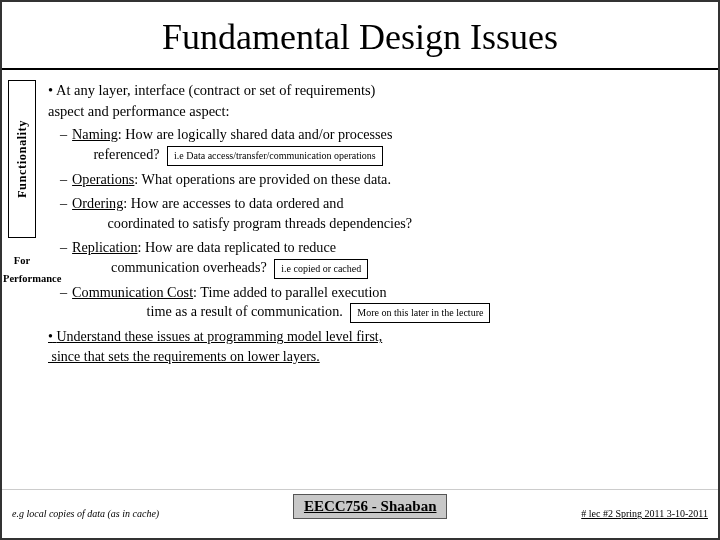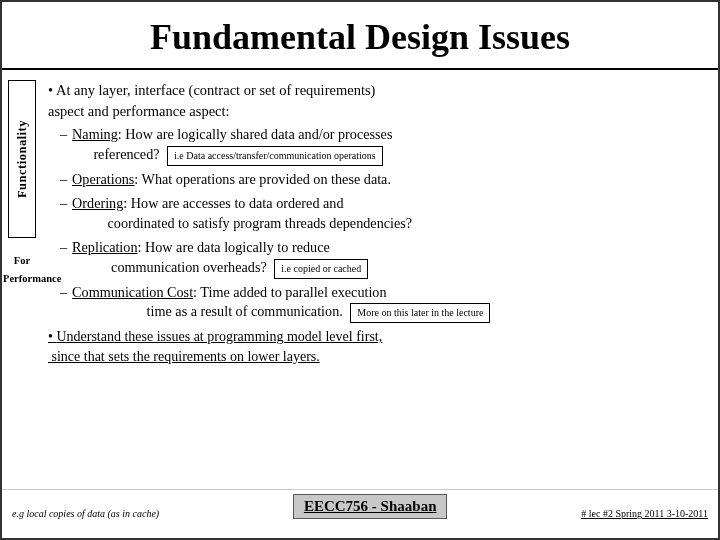--- a/index.html
+++ b/index.html
@@ -18,21 +18,21 @@
       background: #fff;
       border: 2px solid #333;
       position: relative;
       display: flex;
       flex-direction: column;
     }
 
     .slide-title {
       text-align: center;
       font-size: 36px;
-      font-weight: bold;
+      font-weight: normal;
       padding: 14px 10px 10px 10px;
       color: #000;
       border-bottom: 2px solid #000;
     }
 
     .underline {
       text-decoration: underline;
     }
 
     .tooltip-box-block {
@@ -216,21 +216,21 @@
           <div class="sub-content">
             <span class="underline">Ordering</span><span>:   How are accesses to data ordered and</span>
             <br>
             <span>&nbsp;&nbsp;&nbsp;&nbsp;&nbsp;&nbsp;&nbsp;&nbsp;&nbsp;&nbsp;coordinated to satisfy program threads dependencies?</span>
           </div>
         </div>
 
         <div class="sub-item">
           <span class="dash-char">–</span>
           <div class="sub-content">
-            <span class="underline">Replication</span><span>:   How are data logically to reduce</span>
+            <span class="underline">Replication</span><span>:   How are data replicated to reduce</span>
             <br>
             <span>&nbsp;&nbsp;&nbsp;&nbsp;&nbsp;&nbsp;&nbsp;&nbsp;&nbsp;&nbsp;&nbsp;communication overheads?
               <span class="tooltip-box-block">i.e copied or cached</span>
             </span>
           </div>
         </div>
 
         <div class="sub-item">
           <span class="dash-char">–</span>
           <div class="sub-content">

